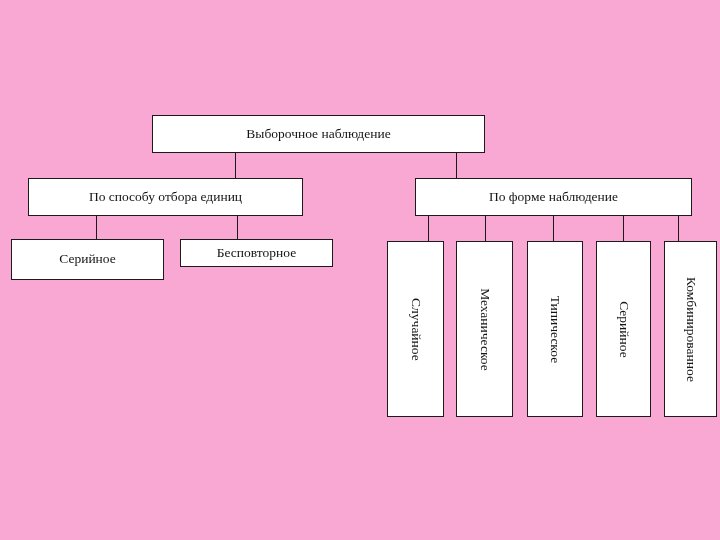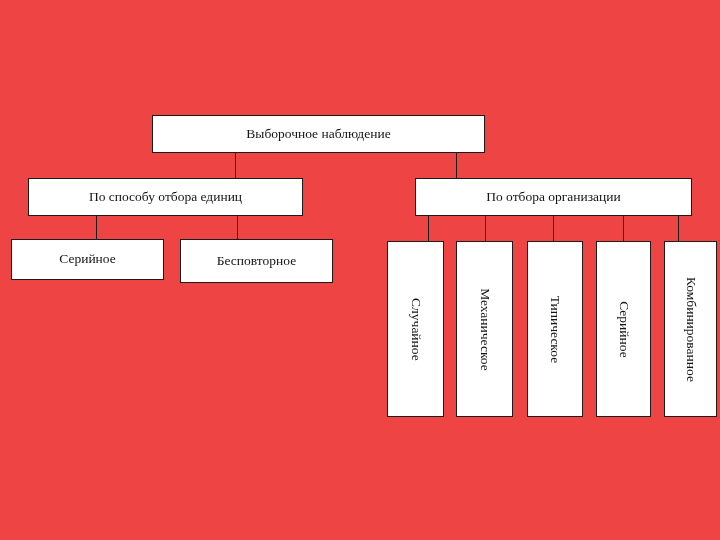--- a/index.html
+++ b/index.html
@@ -4,21 +4,21 @@
 <style>
   html, body {
     margin: 0;
     padding: 0;
     background: #ffffff;
   }
   .canvas {
     position: relative;
     width: 720px;
     height: 540px;
-    background: #ef4444;
+    background: #f9a8d4;
     font-family: "Liberation Serif", "DejaVu Serif", serif;
     color: #141414;
     overflow: hidden;
   }
   .node {
     position: absolute;
     box-sizing: border-box;
     border: 1px solid #1b1b1b;
     background: #ffffff;
     display: flex;
@@ -28,21 +28,21 @@
     font-size: 13.5px;
     line-height: 1.1;
   }
   
   .node-root   { left: 152px; top: 115px; width: 333px; height: 38px; }
   
   .node-left   { left: 28px;  top: 178px; width: 275px; height: 38px; }
   .node-right  { left: 415px; top: 178px; width: 277px; height: 38px; }
   
   .node-povt   { left: 11px;  top: 239px; width: 153px; height: 41px; }
-  .node-bespovt{ left: 180px; top: 239px; width: 153px; height: 44px; }
+  .node-bespovt{ left: 180px; top: 239px; width: 153px; height: 28px; }
   
   .vnode       { top: 241px; height: 176px; }
   .vnode span {
     display: inline-block;
     transform: rotate(90deg);
     white-space: nowrap;
     font-size: 13.5px;
   }
   .node-c1 { left: 387px; width: 57px; }
   .node-c2 { left: 456px; width: 57px; }
@@ -72,21 +72,21 @@
 
   <div class="node node-root">
     <span>Выборочное наблюдение</span>
   </div>
 
   <div class="node node-left">
     <span>По способу отбора единиц</span>
   </div>
 
   <div class="node node-right">
-    <span>По отбора организации</span>
+    <span>По форме наблюдение</span>
   </div>
 
   <div class="node node-povt">
     <span>Серийное</span>
   </div>
 
   <div class="node node-bespovt">
     <span>Бесповторное</span>
   </div>
 

